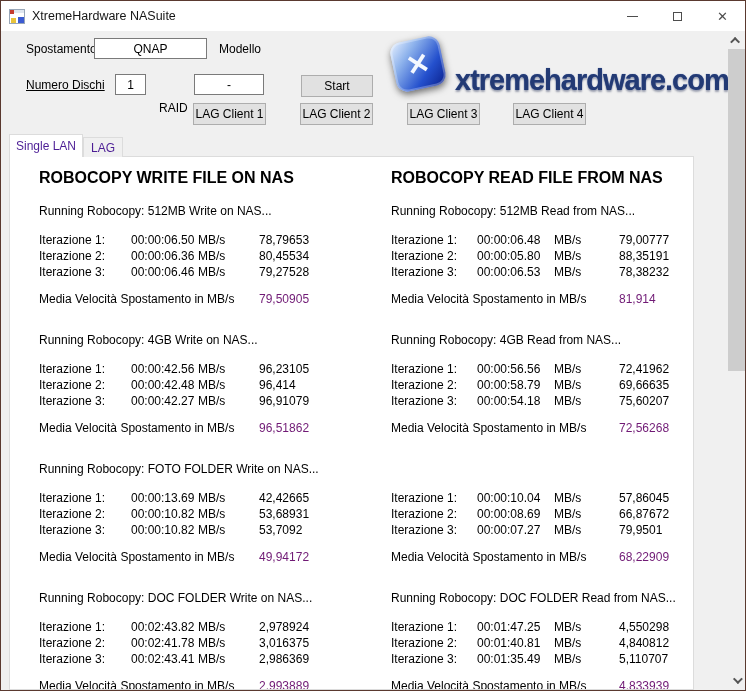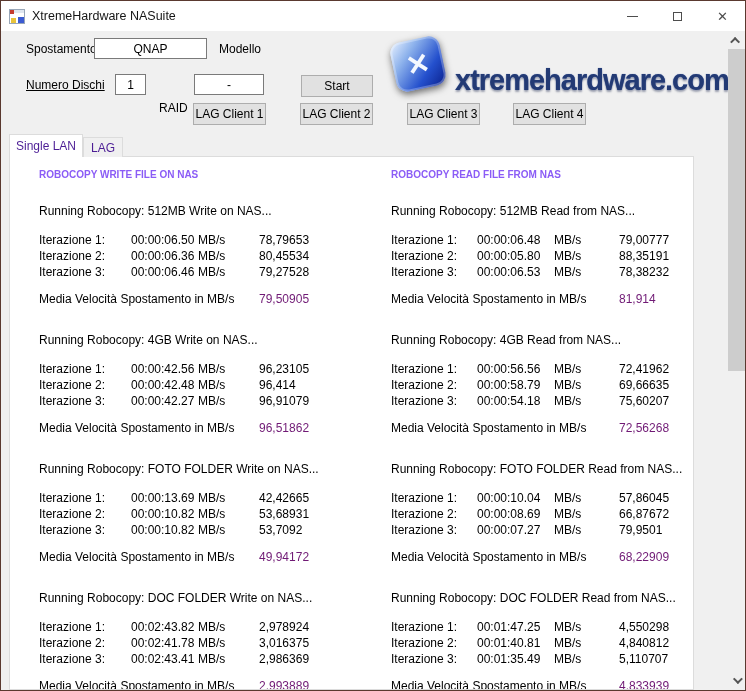--- a/index.html
+++ b/index.html
@@ -46,22 +46,22 @@
   
   .tab { font-size:12px; display:flex; align-items:center; justify-content:center; color:#4c1d95; }
   .tab-active { position:absolute; left:8px; top:133px; width:74px; height:23px;
                 background:#fff; border:1px solid #dcdcdc; border-bottom:none; z-index:2; }
   .tab-inactive { position:absolute; left:82px; top:136px; width:40px; height:20px;
                   background:#f0f0f0; border:1px solid #dcdcdc; border-bottom:none; z-index:1; }
   .panel { position:absolute; left:8px; top:155px; width:685px; height:534px;
            background:#fff; border:1px solid #dcdcdc; overflow:hidden; }
 
   
-  .res-header { position:absolute; top:12px; font-size:10px; font-weight:bold;
-                color:#8b5cf6; white-space:nowrap; }
+  .res-header { position:absolute; top:12px; font-size:16px; font-weight:bold;
+                color:#000000; white-space:nowrap; }
   .res-header.hl { left:29px; }  .res-header.hr { left:381px; }
   .rescol { position:absolute; top:47px; }
   .rescol.col-left  { left:29px;  width:340px; }
   .rescol.col-right { left:381px; width:300px; }
   .section { position:relative; height:129px; }
   .running { position:absolute; top:0; font-size:12px; color:#000; white-space:nowrap; }
   .rows { position:absolute; top:28px; left:0; right:0; }
   .iter-row { display:grid; height:16px; align-items:center; font-size:12px;
               color:#000; white-space:nowrap; }
   .col-left  .iter-row { grid-template-columns:92px 67px 61px auto; }
@@ -299,21 +299,20 @@
         <span>75,60207</span>
       </div>
     </div>
     <div class="media-row">
       <span>Media Velocità Spostamento in MB/s</span>
       <span class="media-value">72,56268</span>
     </div>
   </div>
 
   <div class="section">
-    <div class="running">Running Robocopy: FOTO FOLDER Read from NAS...</div>
     <div class="rows">
       <div class="iter-row">
         <span>Iterazione 1:</span>
         <span>00:00:10.04</span>
         <span>MB/s</span>
         <span>57,86045</span>
       </div>
       <div class="iter-row">
         <span>Iterazione 2:</span>
         <span>00:00:08.69</span>

